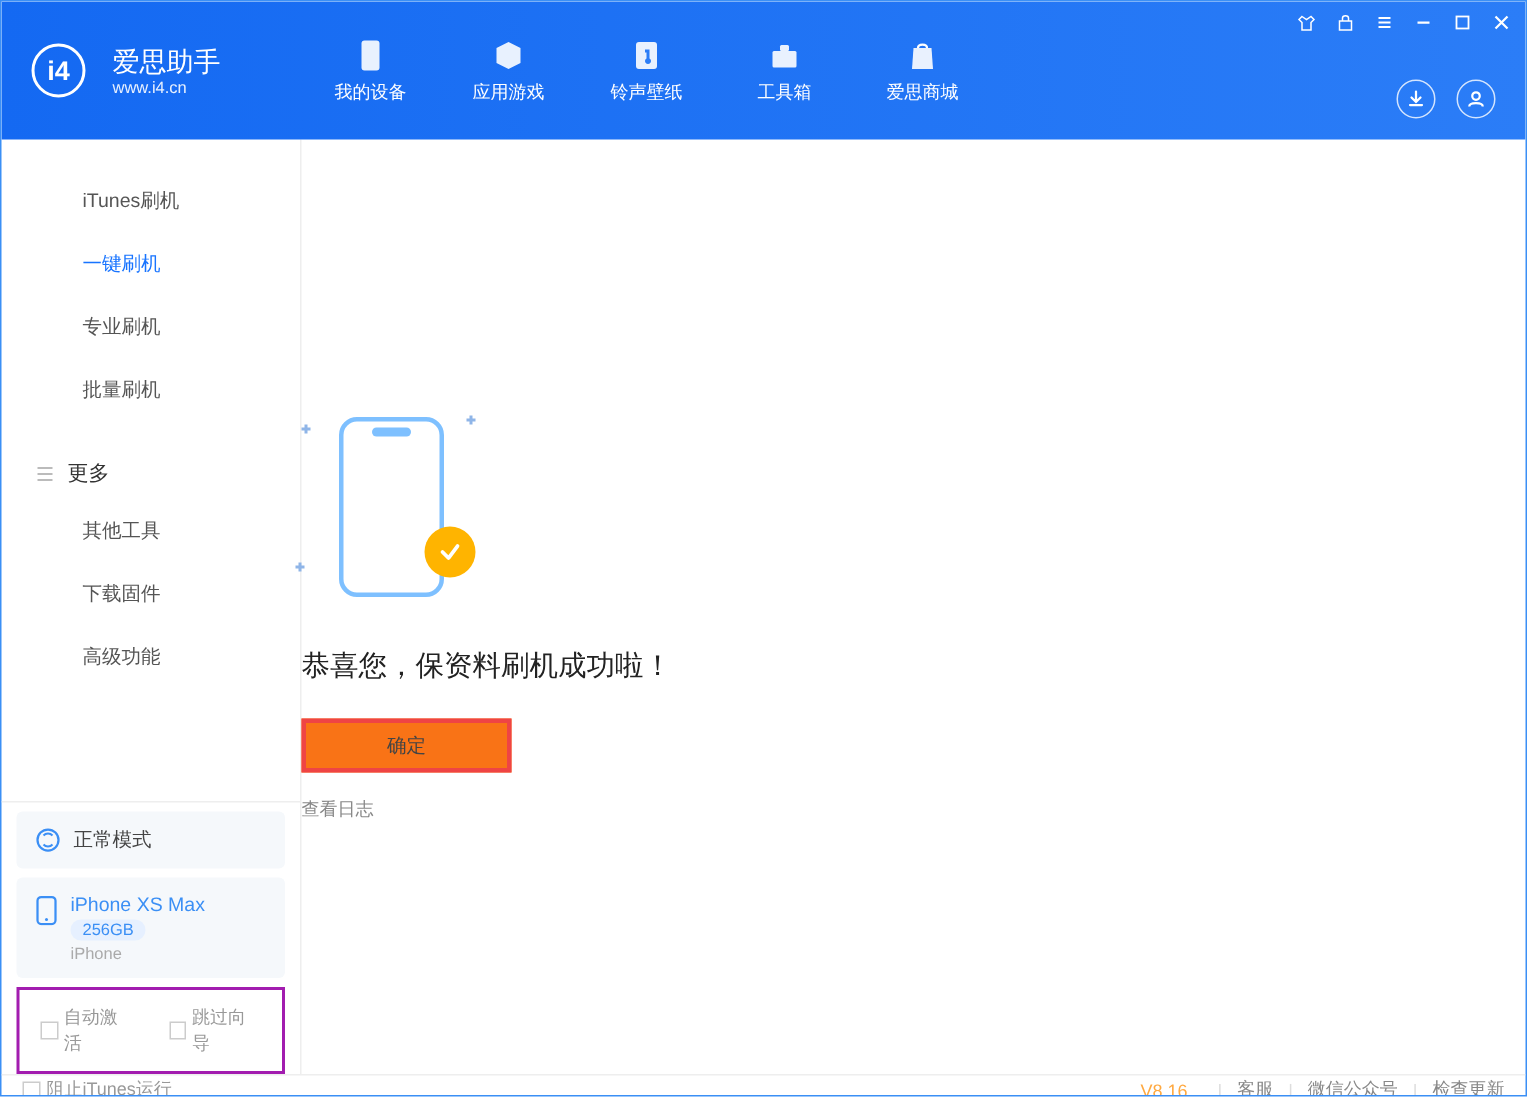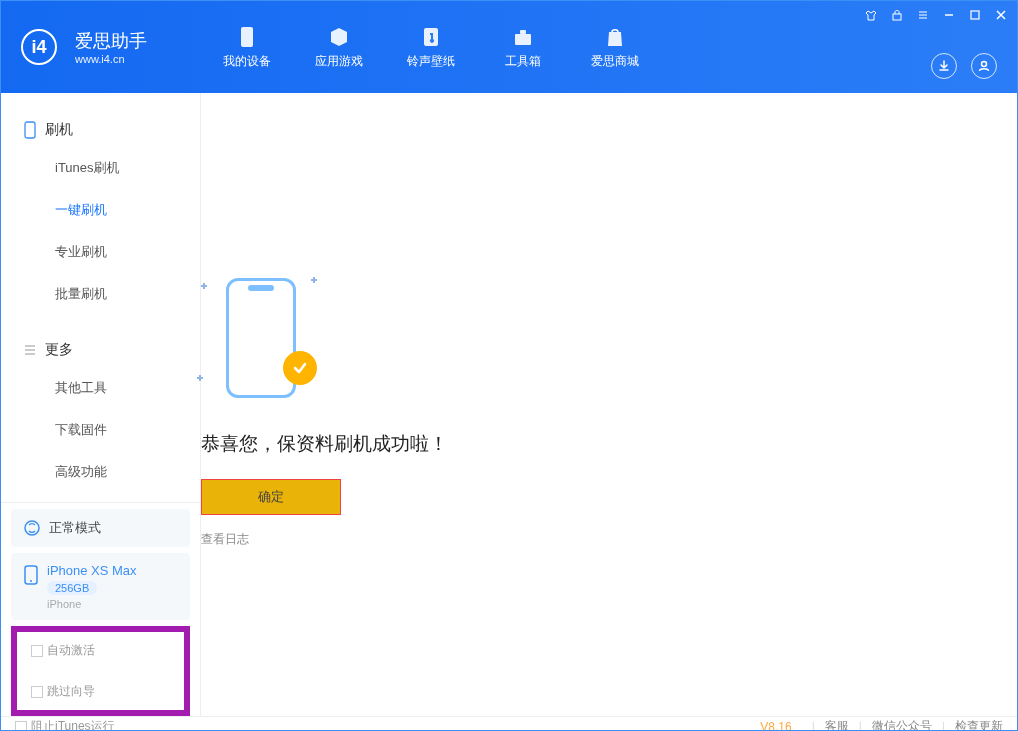--- a/index.html
+++ b/index.html
@@ -39,37 +39,37 @@
 .side-group { margin-bottom: 18px; }
 .side-group-header { display: flex; align-items: center; gap: 8px; padding: 8px 22px; color: #333; font-size: 14px; font-weight: 500; }
 .side-item { padding: 12px 22px 12px 54px; font-size: 13px; color: #555; cursor: pointer; }
 .side-item.active { color: #1874ff; }
 
 .device-cards { border-top: 1px solid #eee; }
 .device-card { background: #f5f8fb; margin: 6px 10px 0 10px; border-radius: 4px; padding: 10px 12px; display: flex; align-items: center; gap: 8px; }
 .device-card .badge { background: #e6f0ff; color: #3b8ff5; font-size: 11px; padding: 1px 8px; border-radius: 10px; display: inline-block; margin-top: 2px;}
 .device-card .sub { color: #aaa; font-size: 11px; margin-top: 2px;}
 
-.checkbox-row { display: flex; gap: 24px; padding: 10px 14px; border: 6px solid #a21caf; margin: 6px 10px 0 10px; flex-direction: column;}
+.checkbox-row { display: flex; gap: 24px; padding: 10px 14px; border: 2px solid #a21caf; margin: 6px 10px 0 10px;}
 .checkbox-item { display: flex; align-items: center; gap: 4px; font-size: 12px; color: #999; cursor: pointer;}
 .checkbox-box { width: 12px; height: 12px; border: 1px solid #ccc; }
 
 
 .main { flex: 1; position: relative; display: flex; flex-direction: column; align-items: flex-start; padding-top: 180px; }
 .illustration { width: 120px; height: 130px; position: relative; display:flex; align-items:center; justify-content:center;}
 .phone-outline { width: 70px; height: 120px; border: 3px solid #7ec0ff; border-radius: 12px; position: relative; background:#fff;}
 .phone-outline::before { content:""; position:absolute; top:4px; left:50%; transform:translateX(-50%); width:26px; height:6px; background:#7ec0ff; border-radius:3px;}
 .phone-check { position: absolute; right: 4px; bottom: 18px; width: 34px; height: 34px; background: #ffb400; border-radius: 50%; display: flex; align-items:center; justify-content:center;}
 .sparkle { position:absolute; width:6px; height:6px; }
 .sparkle::before, .sparkle::after { content:""; position:absolute; background:#8fb5e8; }
 .sparkle::before { width:6px; height:1.5px; top:2px; left:0;}
 .sparkle::after { width:1.5px; height:6px; left:2px; top:0;}
 
 .success-text { font-size: 19px; color: #222; margin-top: 28px; }
-.confirm-btn { margin-top: 22px; width: 140px; height: 36px; border: 1px solid #ef4444; background: #eab308; font-size: 13px; color: #444; cursor: pointer; }
+.confirm-btn { margin-top: 22px; width: 140px; height: 36px; border: 3px solid #ef4444; background: #f97316; font-size: 13px; color: #444; cursor: pointer; }
 .log-link { margin-top: 16px; font-size: 12px; color: #888; cursor: pointer; }
 
 
 .footer { height: 20px; border-top: 1px solid #eee; display: flex; align-items: center; padding: 0 14px; font-size: 12px; color: #999;}
 .footer-left { display:flex; align-items:center; gap:6px; flex:1;}
 .footer-right { display:flex; align-items:center; gap:10px;}
 .footer-right .divider { color: #ddd; }
 .footer-link { color: #888; cursor: pointer; }
 .version { color: #ffa940; margin-right: 10px;}
 </style>
@@ -174,26 +174,20 @@
           <path d="M2 2 L10 10 M10 2 L2 10" stroke="#fff" stroke-width="1.5"></path>
         </svg>
       </div>
   </div>
 </div>
 
 <div class="body">
   <div class="sidebar">
     <div class="side-content">
       <div class="side-group">
-        <div class="side-group-header">
-          <svg width="14" height="18" viewBox="0 0 14 18">
-              <rect x="2" y="1" width="10" height="16" rx="2" stroke="#3b8ff5" stroke-width="1.3" fill="none"></rect>
-            </svg>
-          <span>刷机</span>
-        </div>
         <div class="side-item">iTunes刷机</div>
         <div class="side-item active">一键刷机</div>
         <div class="side-item">专业刷机</div>
         <div class="side-item">批量刷机</div>
       </div>
       <div class="side-group">
         <div class="side-group-header">
           <svg width="14" height="14" viewBox="0 0 14 14">
               <path d="M2 3 L12 3 M2 7 L12 7 M2 11 L12 11" stroke="#bbb" stroke-width="1.3"></path>
             </svg>

